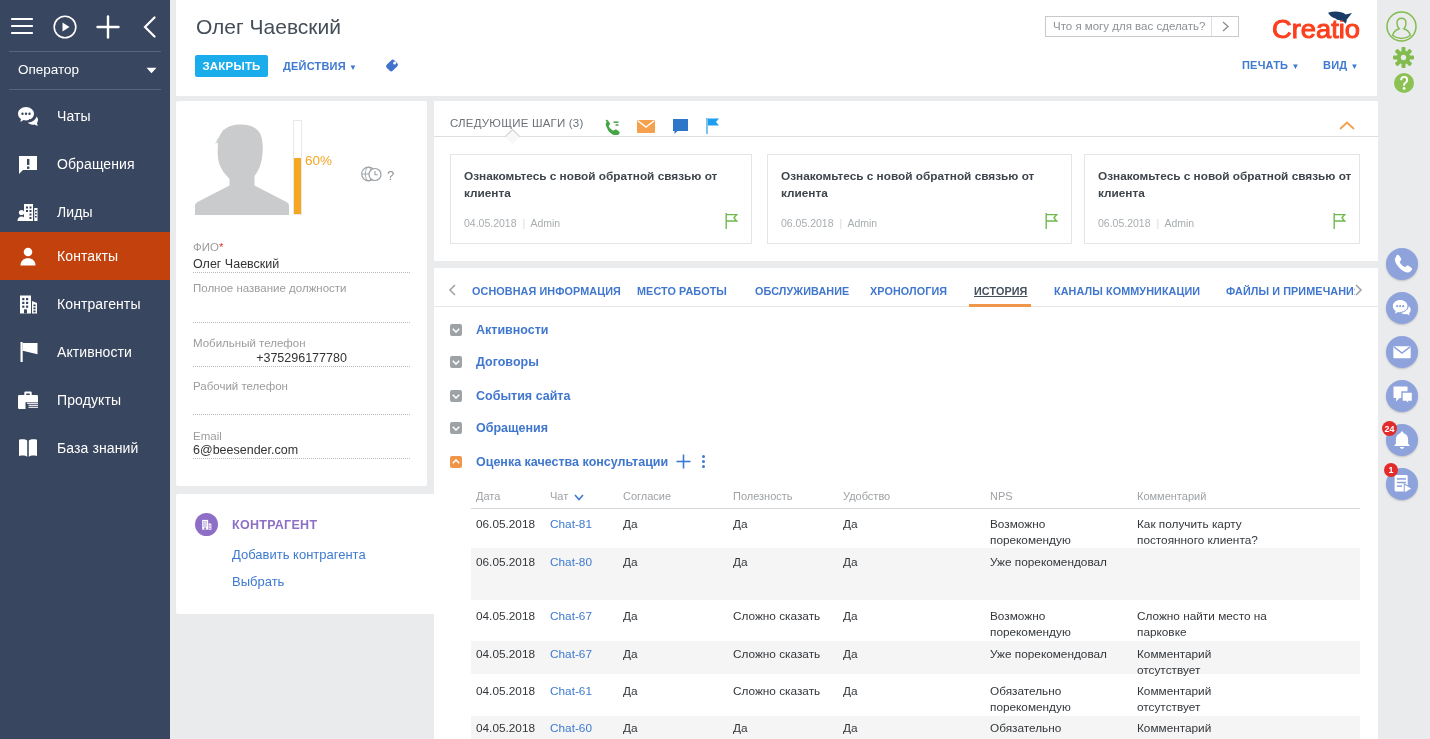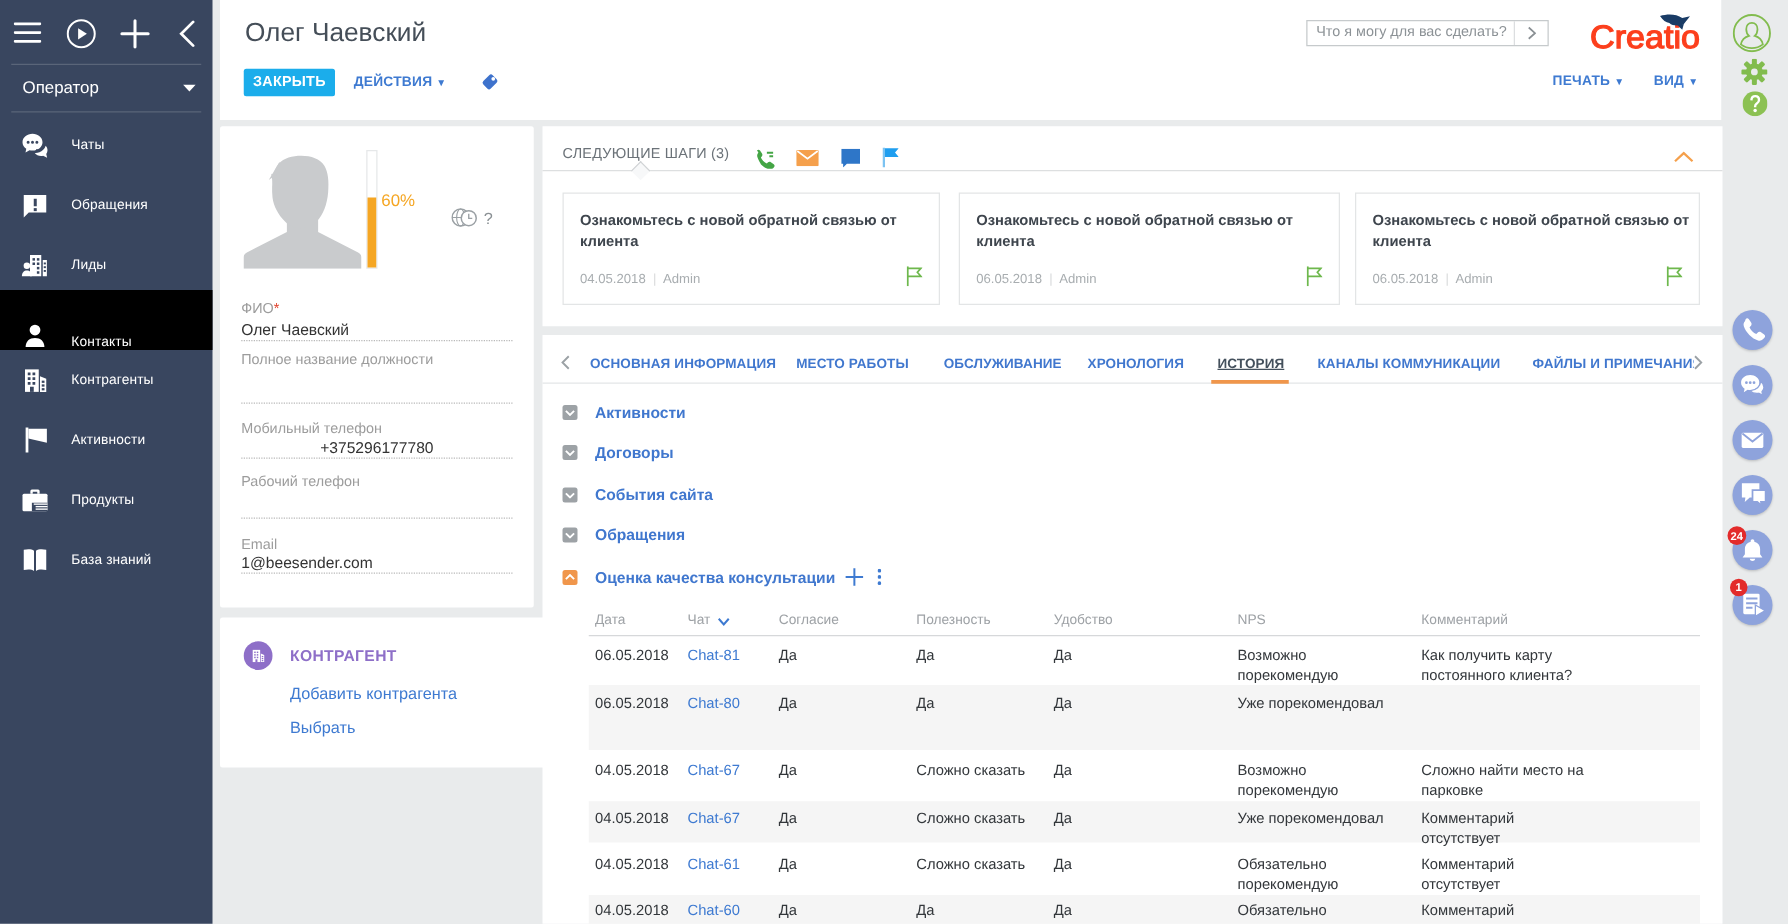--- a/index.html
+++ b/index.html
@@ -3,22 +3,22 @@
 <meta charset="utf-8">
 <style>
 * { margin:0; padding:0; box-sizing:border-box; }
 html,body { width:1430px; height:739px; overflow:hidden; font-family:"Liberation Sans", sans-serif; background:#E9EBEC; }
 .abs { position:absolute; }
 
 #sidebar { position:absolute; left:0; top:0; width:170px; height:739px; background:#39465F; color:#fff; }
 .sb-divider { position:absolute; left:9px; width:152px; height:1px; background:#5A6579; }
 .sb-item { position:absolute; left:0; width:170px; height:48px; display:flex; align-items:center; }
 .sb-item .ic { width:24px; height:24px; margin-left:16px; flex:none; }
-.sb-item .txt { margin-left:17px; font-size:11px; color:#fff; letter-spacing:.1px; }
-.sb-active { background:#000000;align-items:flex-end; }
+.sb-item .txt { margin-left:17px; font-size:14px; color:#fff; letter-spacing:.1px; }
+.sb-active { background:#c2410c; }
 
 #tophdr { position:absolute; left:176px; top:0; width:1201px; height:96px; background:#fff; }
 #title { position:absolute; left:20px; top:15px; font-size:21px; color:#454E58; }
 .btn-close { position:absolute; left:19px; top:55px; width:73px; height:22px; background:#1BADEB; color:#fff; font-size:11.5px; font-weight:bold; text-align:center; line-height:22px; border-radius:2px; letter-spacing:.2px;}
 .blue-link { color:#3E7AD1; font-size:11px; font-weight:bold; letter-spacing:.2px; }
 
 #searchbox { position:absolute; left:869px; top:16px; width:194px; height:21px; border:1px solid #C6CACC; background:#fff; }
 #searchbox .ph { position:absolute; left:7px; top:3px; font-size:11.5px; color:#8C9296; }
 
 
@@ -230,21 +230,21 @@
   </svg>
   <div class="f-label" style="position:absolute; left:17px; top:140px;">ФИО<span style="color:#E0402A;">*</span></div>
   <div class="f-value dotline" style="position:absolute; left:17px; top:156px; width:217px; padding-bottom:1px;">Олег Чаевский</div>
   <div class="f-label" style="position:absolute; left:17px; top:181px;">Полное название должности</div>
   <div class="dotline" style="position:absolute; left:17px; top:221px; width:217px;"></div>
   <div class="f-label" style="position:absolute; left:17px; top:236px;">Мобильный телефон</div>
   <div class="f-value dotline" style="position:absolute; left:17px; top:250px; width:217px; padding-bottom:1px;text-align:center;">+375296177780</div>
   <div class="f-label" style="position:absolute; left:17px; top:279px;">Рабочий телефон</div>
   <div class="dotline" style="position:absolute; left:17px; top:313px; width:217px;"></div>
   <div class="f-label" style="position:absolute; left:17px; top:329px;">Email</div>
-  <div class="f-value dotline" style="position:absolute; left:17px; top:342px; width:217px; padding-bottom:1px;">1@beesender.com</div>
+  <div class="f-value dotline" style="position:absolute; left:17px; top:342px; width:217px; padding-bottom:1px;">6@beesender.com</div>
 </div>
 <div class="card" id="card2">
   <div style="position:absolute; left:19px; top:19px; width:23px; height:23px; border-radius:50%; background:#8E6FC8;">
     <svg style="position:absolute; left:5px; top:5px;" width="13" height="13" viewBox="0 0 24 24">
         <g fill="#fff">
           <rect x="4" y="3.5" width="11" height="18"></rect>
           <path d="M16 9 l5 2 v10.5 h-5 Z"></path>
         </g>
         <g fill="#8E6FC8">
           <rect x="6.2" y="6" width="2.2" height="2.2"></rect>

